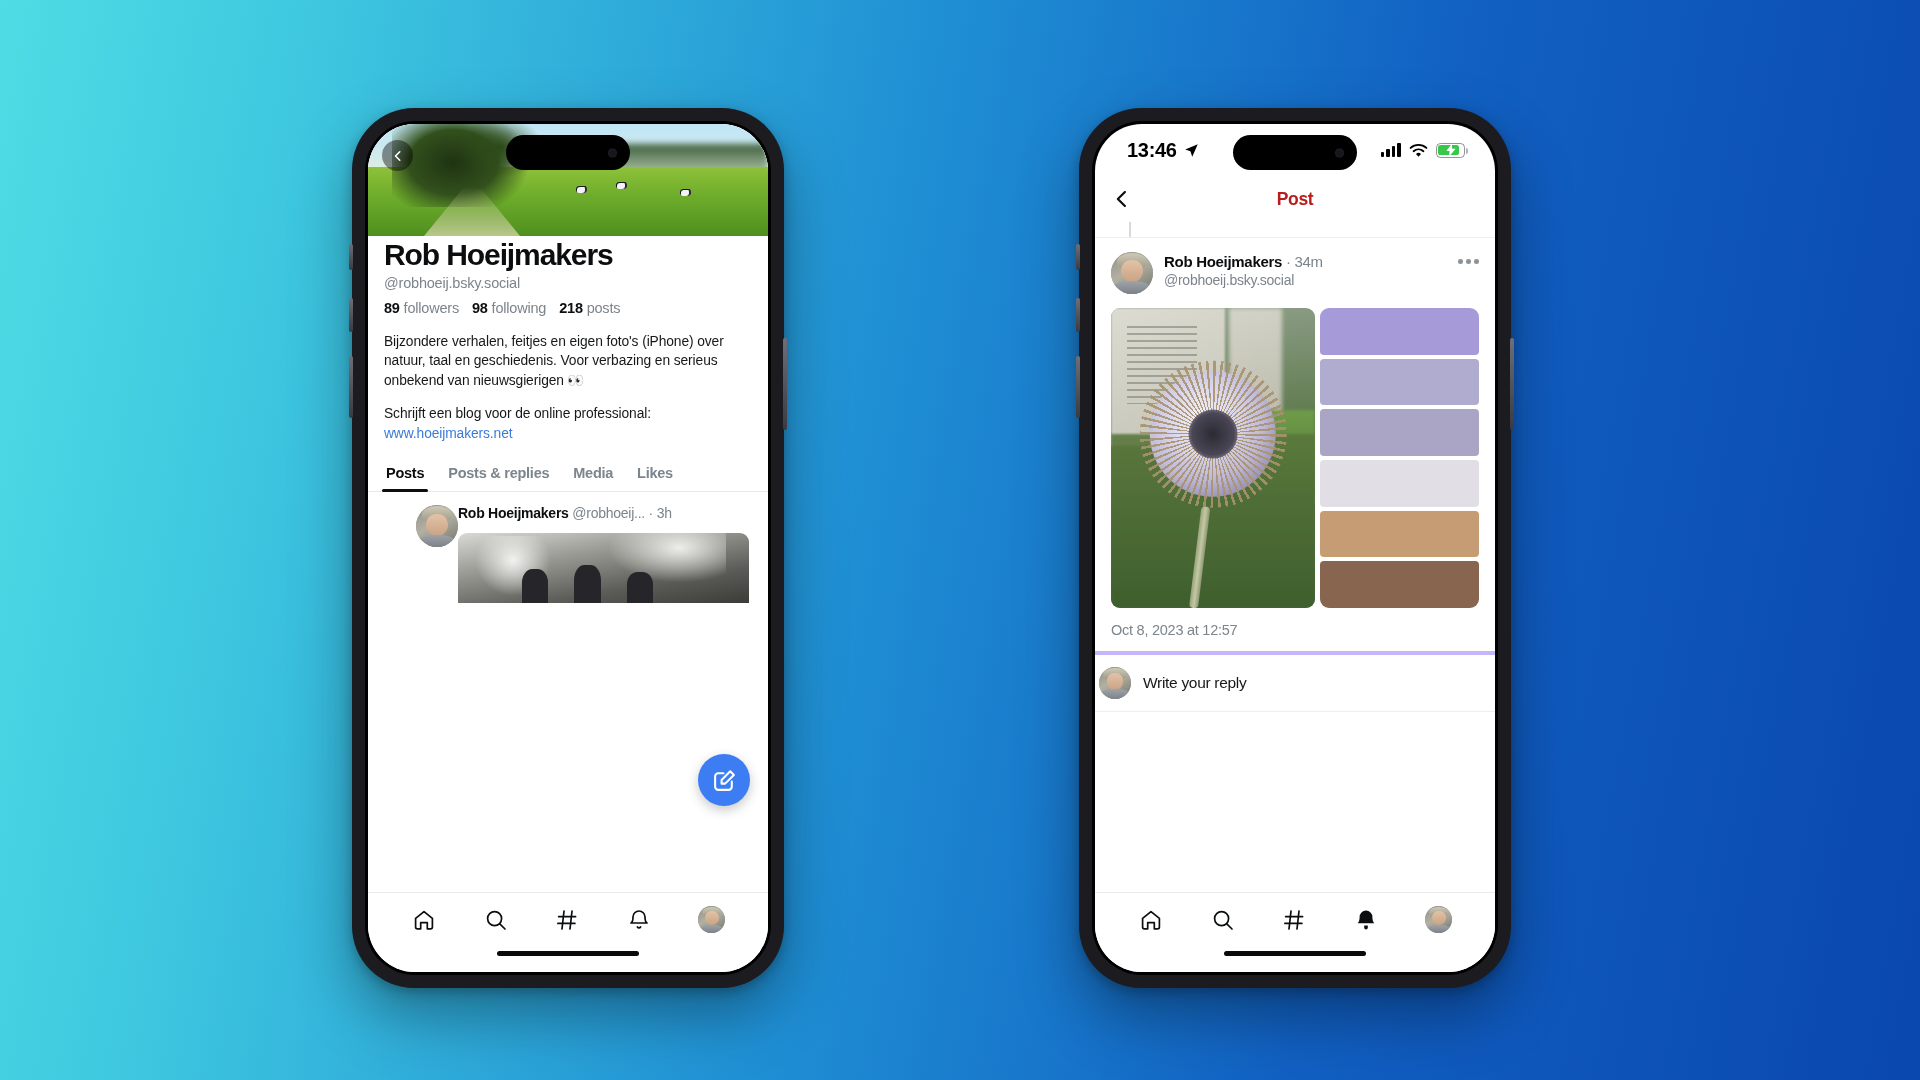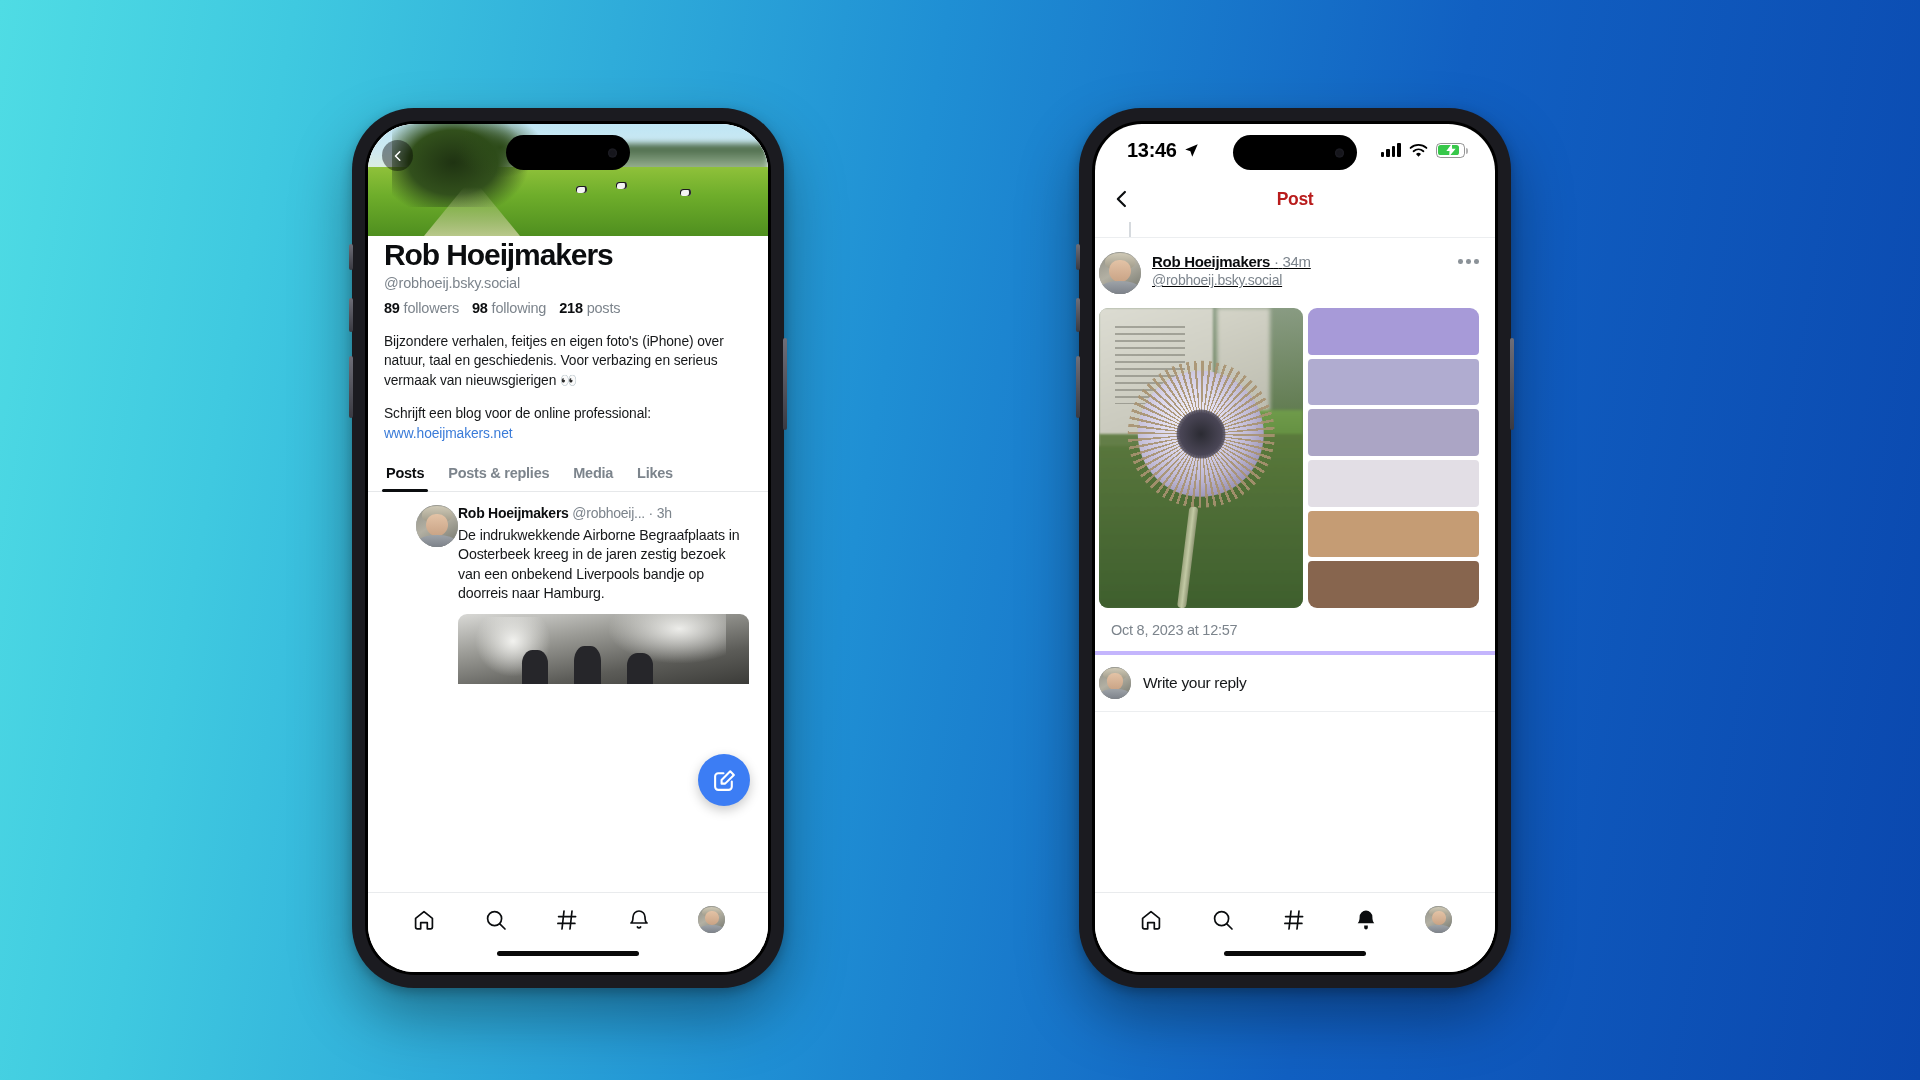--- a/index.html
+++ b/index.html
@@ -164,21 +164,21 @@
   .homebar { flex:0 0 auto; height: 26px; display:flex;align-items:flex-start;justify-content:center; background:#fff; position:relative; z-index:7; }
   .homebar i { display:block; width:142px;height:5px;border-radius:3px;background:#0a0a0a; margin-top:5px; }
 
   
   .navbar { height: 46px; display:flex; align-items:center; padding: 0 16px; position:relative; background:#fff; }
   .navbar .back { width:22px;height:22px; display:flex;align-items:center;justify-content:center; }
   .navbar .title { position:absolute; left:0; right:0; text-align:center; font-size:17.5px; font-weight:700; color:#b91c1c; letter-spacing:-0.4px; }
   .thread-stub { height:16px; position:relative; border-bottom: 1px solid #eceef0; }
   .thread-stub i { position:absolute; left:34px; top:0; bottom:0; width:1.6px; background:#d6dade; }
 
-  .detail { padding: 14px 16px 0 4px; text-decoration: underline; }
+  .detail { padding: 14px 16px 0 16px; }
   .d-head { display:flex; gap:11px; align-items:flex-start; }
   .d-head .avatar { width:42px;height:42px; }
   .d-meta { flex:1 1 auto; line-height:1.28; }
   .d-name { font-size:15px; letter-spacing:-0.3px; }
   .d-name b { font-weight:700; color:#0b0d0f; }
   .d-name span { color:#7c848c; }
   .d-handle { font-size:14px; color:#7c848c; letter-spacing:-0.25px; margin-top:1px; }
   .d-more { display:flex; gap:3.5px; align-items:center; padding-top:7px; }
   .d-more i { width:4.6px;height:4.6px;border-radius:50%;background:#8b9298; display:block; }
 
@@ -264,21 +264,21 @@
           <div class="display-name">Rob Hoeijmakers</div>
           <div class="handle">@robhoeij.bsky.social</div>
           <div class="stats">
             <span><b>89</b> <span>followers</span></span>
             <span><b>98</b> <span>following</span></span>
             <span><b>218</b> <span>posts</span></span>
           </div>
         </div>
 
         <div class="bio">
-          <p>Bijzondere verhalen, feitjes en eigen foto's (iPhone) over natuur, taal en geschiedenis. Voor verbazing en serieus vermaak van nieuwsgierigen 👀</p>
+          <p>Bijzondere verhalen, feitjes en eigen foto's (iPhone) over natuur, taal en geschiedenis. Voor verbazing en serieus onbekend van nieuwsgierigen 👀</p>
           <p>
             <span>Schrijft een blog voor de online professional:</span><br>
             <a href="#">www.hoeijmakers.net</a>
           </p>
         </div>
 
         <div class="tabs">
           <div class="tab active">Posts</div>
           <div class="tab">Posts &amp; replies</div>
           <div class="tab">Media</div>
@@ -292,21 +292,20 @@
             <span class="f-skin"></span>
             <span class="f-shirt"></span>
           </div>
           <div style="flex:1 1 auto; min-width:0;">
             <div class="fp-head">
               <b>Rob Hoeijmakers</b>
               <span>@robhoeij...</span>
               <span>·</span>
               <span>3h</span>
             </div>
-            <div class="fp-text">De indrukwekkende Airborne Begraafplaats in Oosterbeek kreeg in de jaren zestig bezoek van een onbekend Liverpools bandje op doorreis naar Hamburg.</div>
             <div class="fp-img">
               <span class="bw1"></span>
               <span class="bw2"></span>
               <span class="fig" style="left:22%"></span>
               <span class="fig" style="left:40%;height:54%"></span>
               <span class="fig" style="left:58%;height:44%"></span>
             </div>
           </div>
         </div>
 

